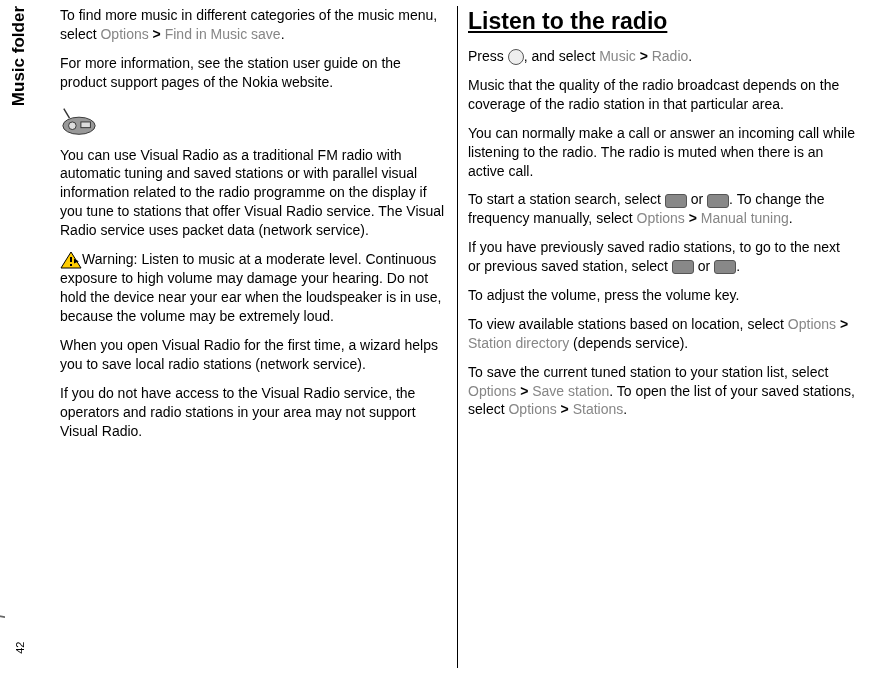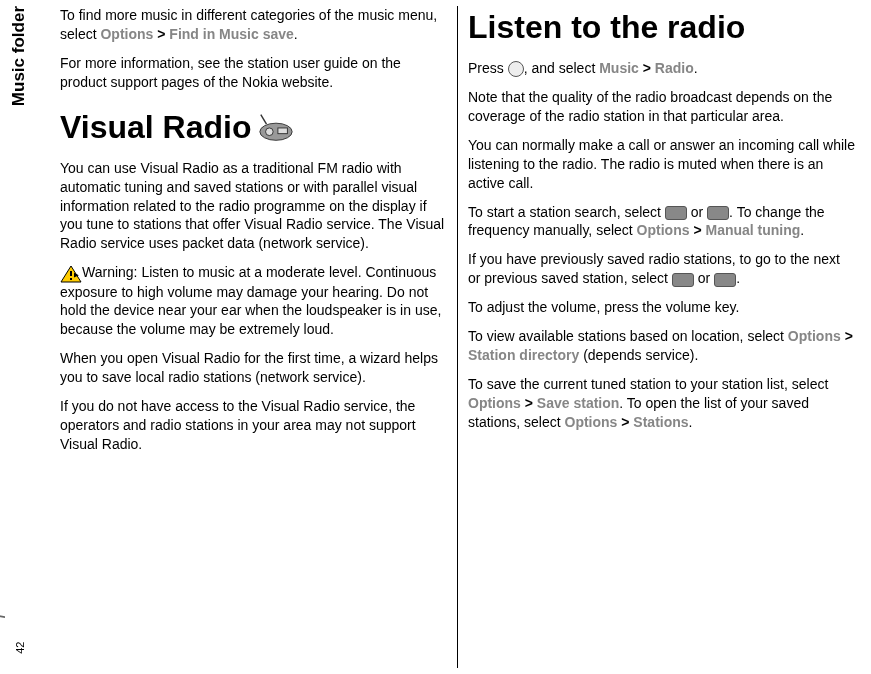--- a/index.html
+++ b/index.html
@@ -62,29 +62,30 @@
 .col {
   flex: 1;
   padding: 0 8px;
 }
 .divider {
   width: 1px;
   background: #000;
   margin: 0 2px;
 }
 p { margin-bottom: 10px; }
-.menu { color: #868686; font-weight: bold; }
+.menu { color: #868686; font-weight: normal; }
 .gt { color: #000; font-weight: bold; }
 h2 {
-  font-size: 32px;
+  font-size: 23px;
   font-weight: bold;
   margin: 14px 0 10px 0;
   display: flex;
   align-items: center;
   gap: 6px;
+  text-decoration: underline;
 }
 h2.top { margin-top: 0; }
 .radio-icon {
   width: 38px;
   height: 30px;
 }
 .warn-icon {
   width: 22px;
   height: 18px;
   vertical-align: middle;
@@ -120,21 +121,20 @@
 
   <div class="columns">
 
     <div class="col">
       <p>
         <span>To find more music in different categories of the music menu, select </span><span class="menu">Options</span><span class="gt"> &gt; </span><span class="menu">Find in Music save</span><span>.</span>
       </p>
       <p>For more information, see the station user guide on the product support pages of the Nokia website.</p>
 
       <h2>
-        <span>Visual Radio</span>
         <svg class="radio-icon" viewBox="0 0 40 30">
           <ellipse cx="20" cy="20" rx="17" ry="9" fill="#999" stroke="#333" stroke-width="1"></ellipse>
           <line x1="10" y1="12" x2="4" y2="2" stroke="#333" stroke-width="1.5"></line>
           <circle cx="13" cy="20" r="4" fill="#ddd" stroke="#333"></circle>
           <rect x="22" y="16" width="10" height="6" fill="#ddd" stroke="#333"></rect>
         </svg>
       </h2>
 
       <p>You can use Visual Radio as a traditional FM radio with automatic tuning and saved stations or with parallel visual information related to the radio programme on the display if you tune to stations that offer Visual Radio service. The Visual Radio service uses packet data (network service).</p>
 
@@ -154,21 +154,21 @@
     <div class="divider"></div>
 
     <div class="col">
       <h2 class="top">Listen to the radio</h2>
 
 
       <p>
         <span>Press </span><span class="btn-icon round"></span><span>, and select </span><span class="menu">Music</span><span class="gt"> &gt; </span><span class="menu">Radio</span><span>.</span>
       </p>
 
-      <p>Note that the quality of the radio broadcast depends on the coverage of the radio station in that particular area.</p>
+      <p>Music that the quality of the radio broadcast depends on the coverage of the radio station in that particular area.</p>
       <p>You can normally make a call or answer an incoming call while listening to the radio. The radio is muted when there is an active call.</p>
 
       <p>
         <span>To start a station search, select </span><span class="btn-icon"></span><span> or </span><span class="btn-icon"></span><span>. To change the frequency manually, select </span><span class="menu">Options</span><span class="gt"> &gt; </span><span class="menu">Manual tuning</span><span>.</span>
       </p>
 
       <p>
         <span>If you have previously saved radio stations, to go to the next or previous saved station, select </span><span class="btn-icon"></span><span> or </span><span class="btn-icon"></span><span>.</span>
       </p>
 

